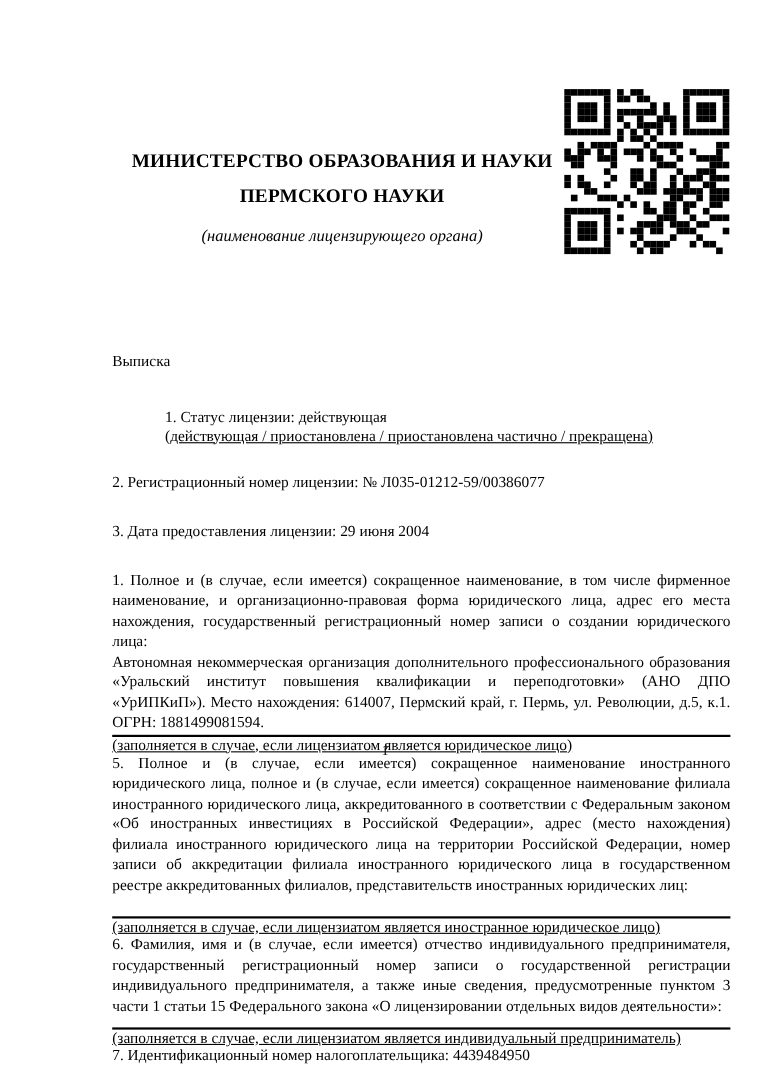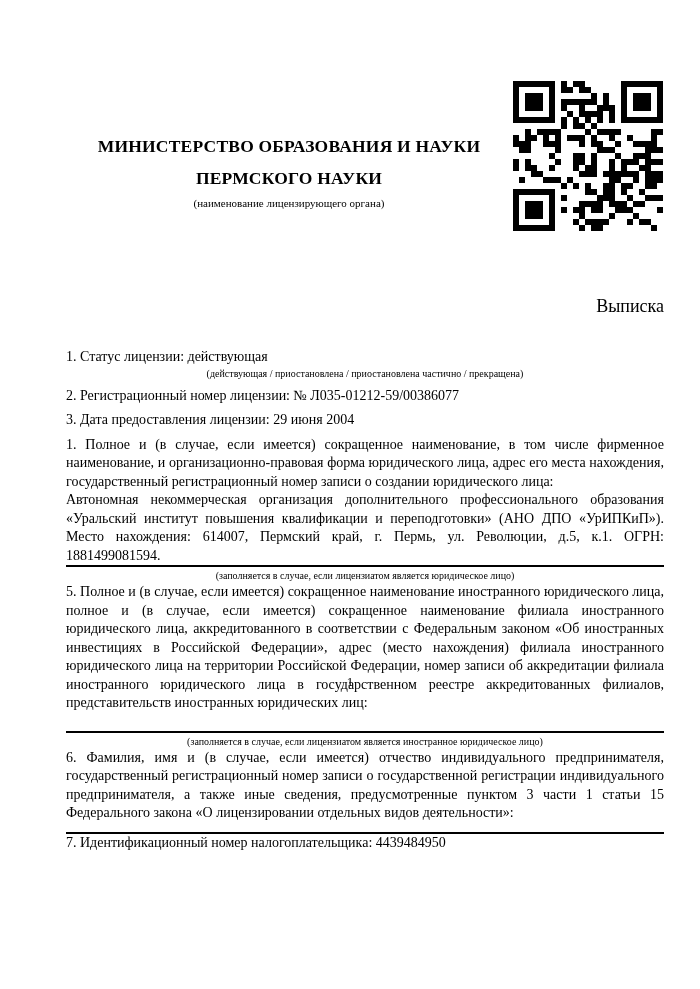--- a/index.html
+++ b/index.html
@@ -4,49 +4,49 @@
 <style>
   html,body{margin:0;padding:0;background:#ffffff;}
   body{
     width:700px;height:989px;
     font-family:"Liberation Serif","DejaVu Serif",serif;
     color:#000;position:relative;overflow:hidden;
   }
   .page{
     box-sizing:border-box;
     width:700px;height:732px;
-    padding:78px 36px 0 66px;
+    padding:78px 36px 0 102px;
     position:relative;
   }
   
   .header{display:flex;justify-content:space-between;align-items:flex-start;}
   .ministry{
     width:430px;text-align:center;margin-top:52px;margin-left:8px;
   }
   .ministry-line{
     font-weight:bold;font-size:17.5px;line-height:32px;letter-spacing:.2px;
   }
-  .ministry-caption{font-size:11px;margin-top:3px;}
+  .ministry-caption{font-size:15px;margin-top:13px;font-style:italic;}
   .qr{
     width:152px;height:152px;margin-top:2px;flex:0 0 auto;background:#fff;
   }
   .qr svg{display:block;}
   
-  .doc-title{margin-top:64px;text-align:right;font-size:18px;line-height:20px;}
+  .doc-title{margin-top:88px;text-align:left;font-size:14px;line-height:20px;}
   
   .item{font-size:14px;line-height:18.5px;}
   .item-line{white-space:pre-wrap;}
   .just{text-align:justify;}
-  .small-caption{font-size:10px;line-height:14px;text-align:center;}
+  .small-caption{font-size:14px;line-height:14px;text-align:left;text-decoration:underline;}
   .rule{border-top:2px solid #000;height:0;margin:0;}
   .blank-field{height:18px;}
   .half-blank{height:9px;}
   .mt1{}
-  .mt2{margin-top:6px;}
-  .mt-first{margin-top:32px;}
+  .mt2{margin-top:26px;}
+  .mt-first{margin-top:32px;margin-left:48px;}
   .cap-gap{margin-top:2px;}
   
   .page-number{
     position:absolute;left:0;right:0;bottom:42px;
     text-align:center;font-size:13px;
   }
 </style>
 </head>
 <body>
 
@@ -387,20 +387,21 @@
     <div class="just">5. Полное и (в случае, если имеется) сокращенное наименование иностранного юридического лица, полное и (в случае, если имеется) сокращенное наименование филиала иностранного юридического лица, аккредитованного в соответствии с Федеральным законом «Об иностранных инвестициях в Российской Федерации», адрес (место нахождения) филиала иностранного юридического лица на территории Российской Федерации, номер записи об аккредитации филиала иностранного юридического лица в государственном реестре аккредитованных филиалов, представительств иностранных юридических лиц:</div>
     <div class="blank-field"></div>
     <div class="rule"></div>
     <div class="small-caption cap-gap">(заполняется в случае, если лицензиатом является иностранное юридическое лицо)</div>
   </div>
 
   <div class="item mt1">
     <div class="just">6. Фамилия, имя и (в случае, если имеется) отчество индивидуального предпринимателя, государственный регистрационный номер записи о государственной регистрации индивидуального предпринимателя, а также иные сведения, предусмотренные пунктом 3 части 1 статьи 15 Федерального закона «О лицензировании отдельных видов деятельности»:</div>
     <div class="half-blank"></div>
     <div class="rule"></div>
+    <div class="small-caption cap-gap">(заполняется в случае, если лицензиатом является индивидуальный предприниматель)</div>
   </div>
 
   <div class="item mt1">
     <div class="item-line">7. Идентификационный номер налогоплательщика: 4439484950</div>
   </div>
 
   <div class="page-number">1</div>
 
 </div>
 

